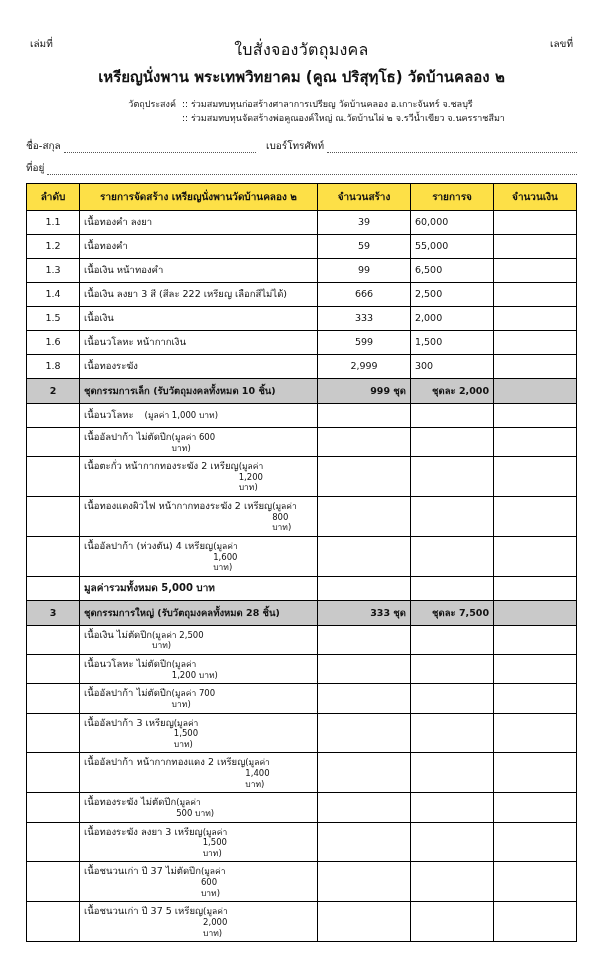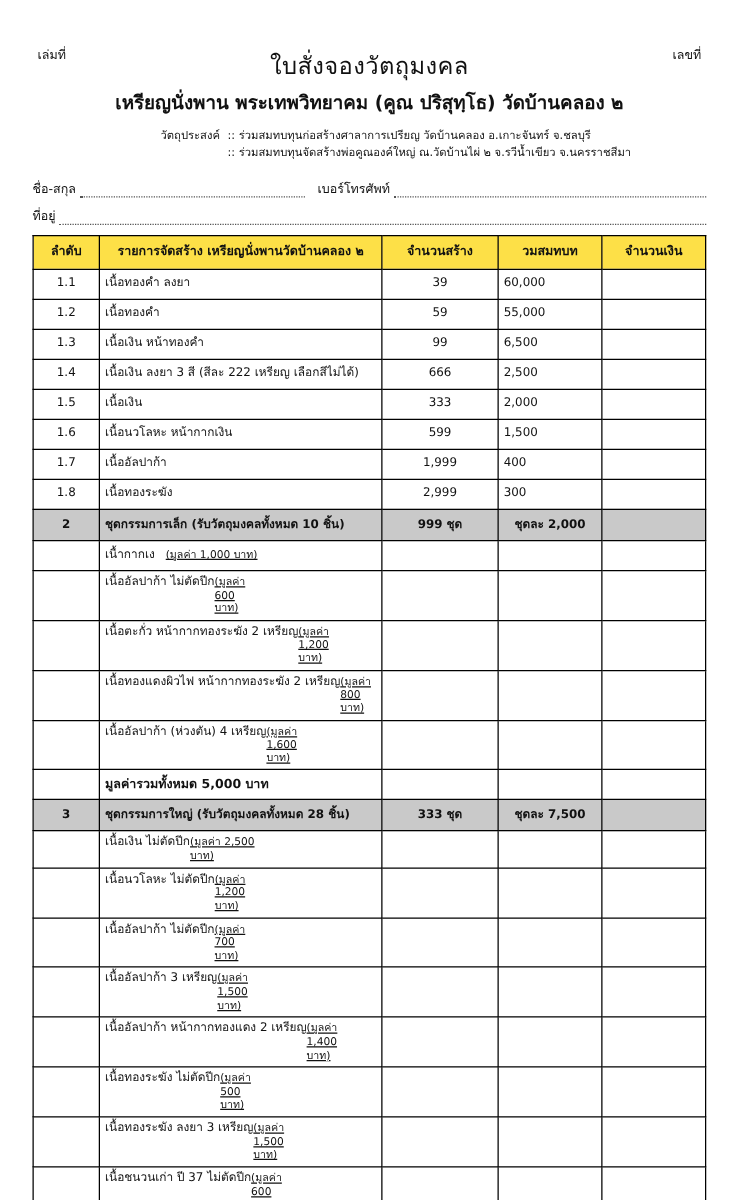--- a/index.html
+++ b/index.html
@@ -12,41 +12,41 @@
     height: 960px;
     font-family: "DejaVu Sans", sans-serif;
     color: #111;
     overflow: hidden;
   }
   .page {
     position: relative;
     width: 603px;
     height: 874px;
     box-sizing: border-box;
-    padding: 22px 38px 10px 26px;
+    padding: 22px 26px 10px 26px;
     background: #fff;
   }
 
   
   .top-row {
     display: flex;
     justify-content: space-between;
     align-items: flex-start;
     font-size: 10px;
     padding: 0 4px;
     margin-top: 14px;
   }
   .top-row .side { white-space: nowrap; }
 
   .title-wrap {
     text-align: center;
     margin-top: -14px;
   }
   .title-1 {
-    font-size: 19px;
+    font-size: 16px;
     letter-spacing: .3px;
   }
   .title-2 {
     font-size: 15px;
     font-weight: bold;
     margin-top: 3px;
   }
 
   
   .purpose {
@@ -111,36 +111,35 @@
   .c-price { width: 74px;  text-align: left; }
   .c-amt   { width: 74px;  }
 
   tr.item td { height: 17px; }
   tr.group td {
     background: #c9c9c9;
     font-weight: bold;
     height: 18px;
   }
   tr.group td.c-no { text-align: center; }
-  tr.group td.c-qty, tr.group td.c-price { text-align: center; }
+  tr.group td.c-qty, tr.group td.c-price { text-align: right; }
 
   td.sub {
     padding-left: 22px;
     position: relative;
   }
   .sub-line {
     display: flex;
     align-items: baseline;
   }
   .sub-name { flex: 0 0 auto; }
   .sub-val {
     margin-left: auto;
     padding-right: 95px;
     font-size: 8.5px;
-    text-decoration: underline;
   }
   .total-line {
     text-align: left;
     font-weight: bold;
     font-size: 10px;
   }
 </style>
 </head>
 <body>
 
@@ -179,21 +178,21 @@
       <span class="dots"></span>
     </div>
   </div>
 
   <table class="order">
     <thead>
       <tr>
         <th class="c-no">ลำดับ</th>
         <th class="c-desc">รายการจัดสร้าง  เหรียญนั่งพานวัดบ้านคลอง ๒</th>
         <th class="c-qty">จำนวนสร้าง</th>
-        <th class="c-price">วมสมทบท</th>
+        <th class="c-price">รายการจ</th>
         <th class="c-amt">จำนวนเงิน</th>
       </tr>
     </thead>
     <tbody id="order-body">
         <tr class="item">
           <td class="c-no">1.1</td>
           <td class="c-desc">เนื้อทองคำ ลงยา</td>
           <td class="c-qty">39</td>
           <td class="c-price">60,000</td>
           <td class="c-amt"></td>
@@ -224,48 +223,41 @@
           <td class="c-desc">เนื้อเงิน</td>
           <td class="c-qty">333</td>
           <td class="c-price">2,000</td>
           <td class="c-amt"></td>
         </tr>
         <tr class="item">
           <td class="c-no">1.6</td>
           <td class="c-desc">เนื้อนวโลหะ หน้ากากเงิน</td>
           <td class="c-qty">599</td>
           <td class="c-price">1,500</td>
-          <td class="c-amt"></td>
-        </tr>
-        <tr class="item">
-          <td class="c-no">1.7</td>
-          <td class="c-desc">เนื้ออัลปาก้า</td>
-          <td class="c-qty">1,999</td>
-          <td class="c-price">400</td>
           <td class="c-amt"></td>
         </tr>
         <tr class="item">
           <td class="c-no">1.8</td>
           <td class="c-desc">เนื้อทองระฆัง</td>
           <td class="c-qty">2,999</td>
           <td class="c-price">300</td>
           <td class="c-amt"></td>
         </tr>
         <tr class="group">
           <td class="c-no">2</td>
           <td class="c-desc">ชุดกรรมการเล็ก  (รับวัตถุมงคลทั้งหมด 10 ชิ้น)</td>
           <td class="c-qty">999 ชุด</td>
           <td class="c-price">ชุดละ 2,000</td>
           <td class="c-amt"></td>
         </tr>
         <tr class="item">
           <td class="c-no"></td>
           <td class="c-desc sub">
             <div class="sub-line">
-              <span class="sub-name">เนื้ากากเง</span>
+              <span class="sub-name">เนื้อนวโลหะ</span>
               <span class="sub-val">(มูลค่า 1,000 บาท)</span>
             </div>
           </td>
           <td class="c-qty"></td>
           <td class="c-price"></td>
           <td class="c-amt"></td>
         </tr>
         <tr class="item">
           <td class="c-no"></td>
           <td class="c-desc sub">

